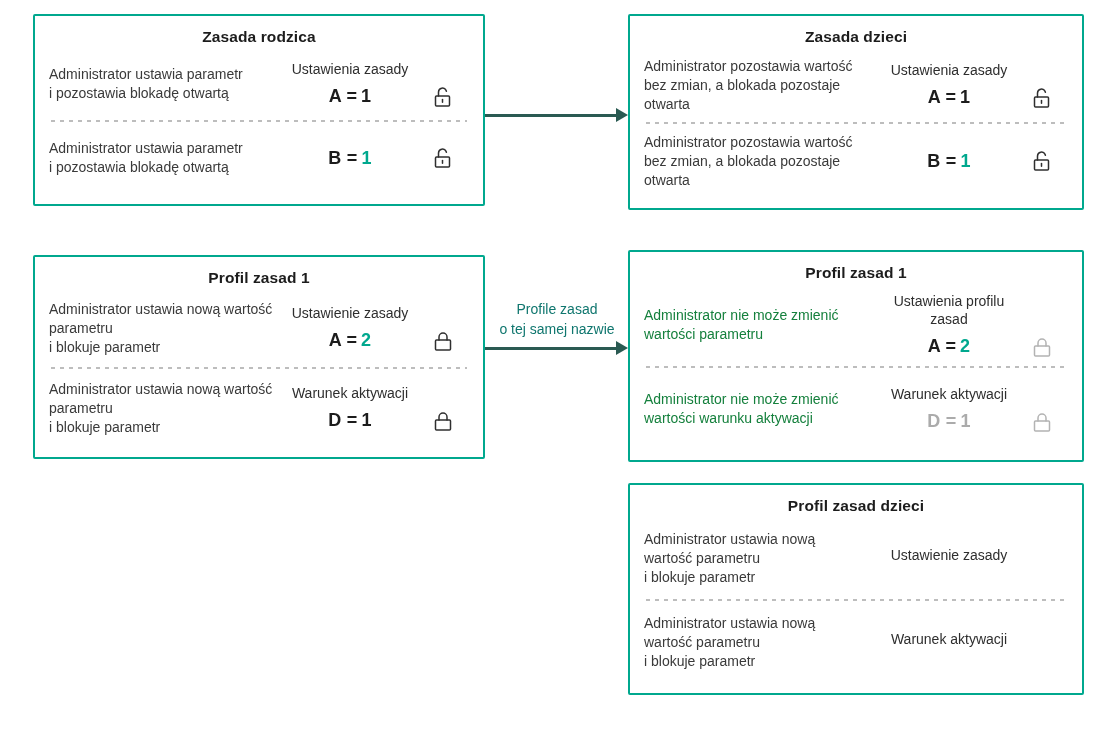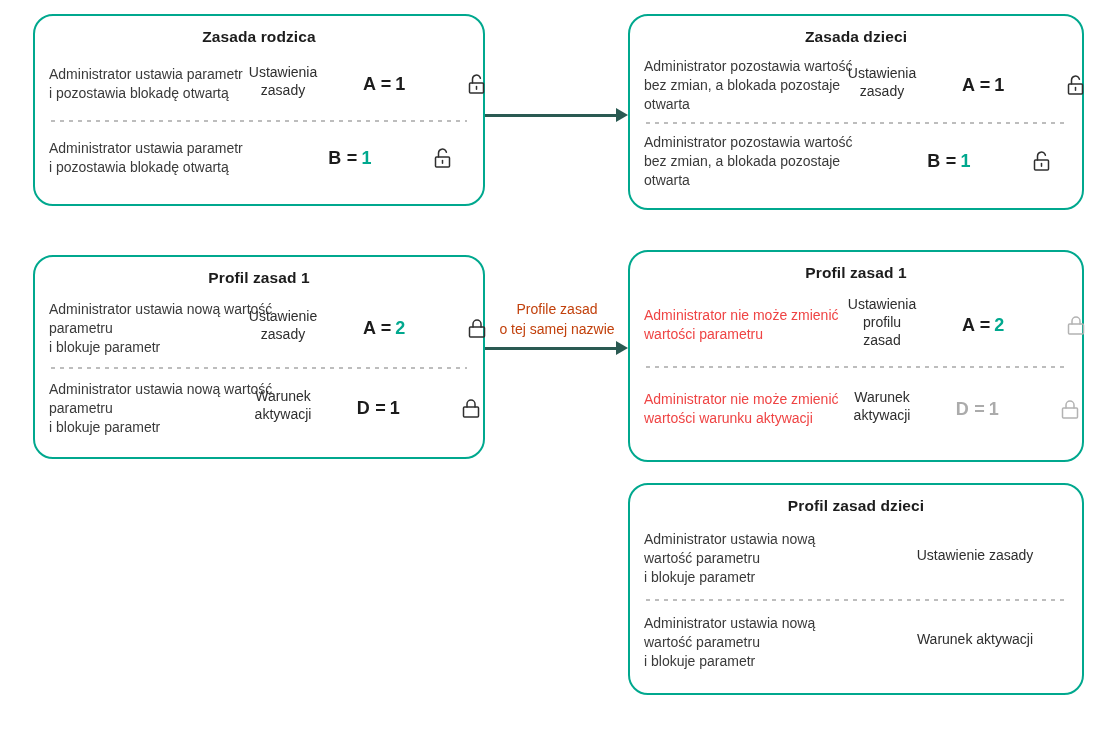--- a/index.html
+++ b/index.html
@@ -14,21 +14,21 @@
     height: 736px;
     background: #ffffff;
     overflow: hidden;
   }
 
   
   .box {
     position: absolute;
     background: #ffffff;
     border: 2px solid #00A88E;
-    border-radius: 20px;
+    border-radius: 2px;
     display: flex;
     flex-direction: column;
     padding: 8px 14px 10px 14px;
   }
   .box-tl { left: 33px;  top: 14px;  width: 452px; height: 192px; }
   .box-tr { left: 628px; top: 14px;  width: 456px; height: 196px; }
   .box-ml { left: 33px;  top: 255px; width: 452px; height: 204px; }
   .box-mr { left: 628px; top: 250px; width: 456px; height: 212px; }
   .box-br { left: 628px; top: 483px; width: 456px; height: 212px; }
 
@@ -51,26 +51,26 @@
     align-items: center;
     padding: 4px 0;
   }
   .row-desc {
     flex: 1;
     font-size: 14px;
     line-height: 19px;
     white-space: pre-line;
     color: #3a3a3a;
   }
-  .row-desc.muted { color: #ef4444; }
+  .row-desc.muted { color: #15803d; }
 
   .row-right {
     width: 186px;
     display: flex;
-    flex-direction: row;
+    flex-direction: column;
     justify-content: center;
   }
   .sec-label {
     width: 134px;
     text-align: center;
     font-size: 14px;
     line-height: 18px;
     color: #2e2e2e;
     white-space: pre-line;
     margin-bottom: 7px;
@@ -130,21 +130,21 @@
   .arrow-2 { left: 485px; top: 341px; width: 143px; }
 
   .arrow-label {
     position: absolute;
     left: 487px;
     top: 299px;
     width: 140px;
     text-align: center;
     font-size: 14px;
     line-height: 20px;
-    color: #c2410c;
+    color: #0f766e;
     white-space: pre-line;
   }
 </style>
 </head>
 <body>
 
 <div class="canvas">
 
   <div class="box box-tl">
     <div class="box-title">Zasada rodzica</div>

